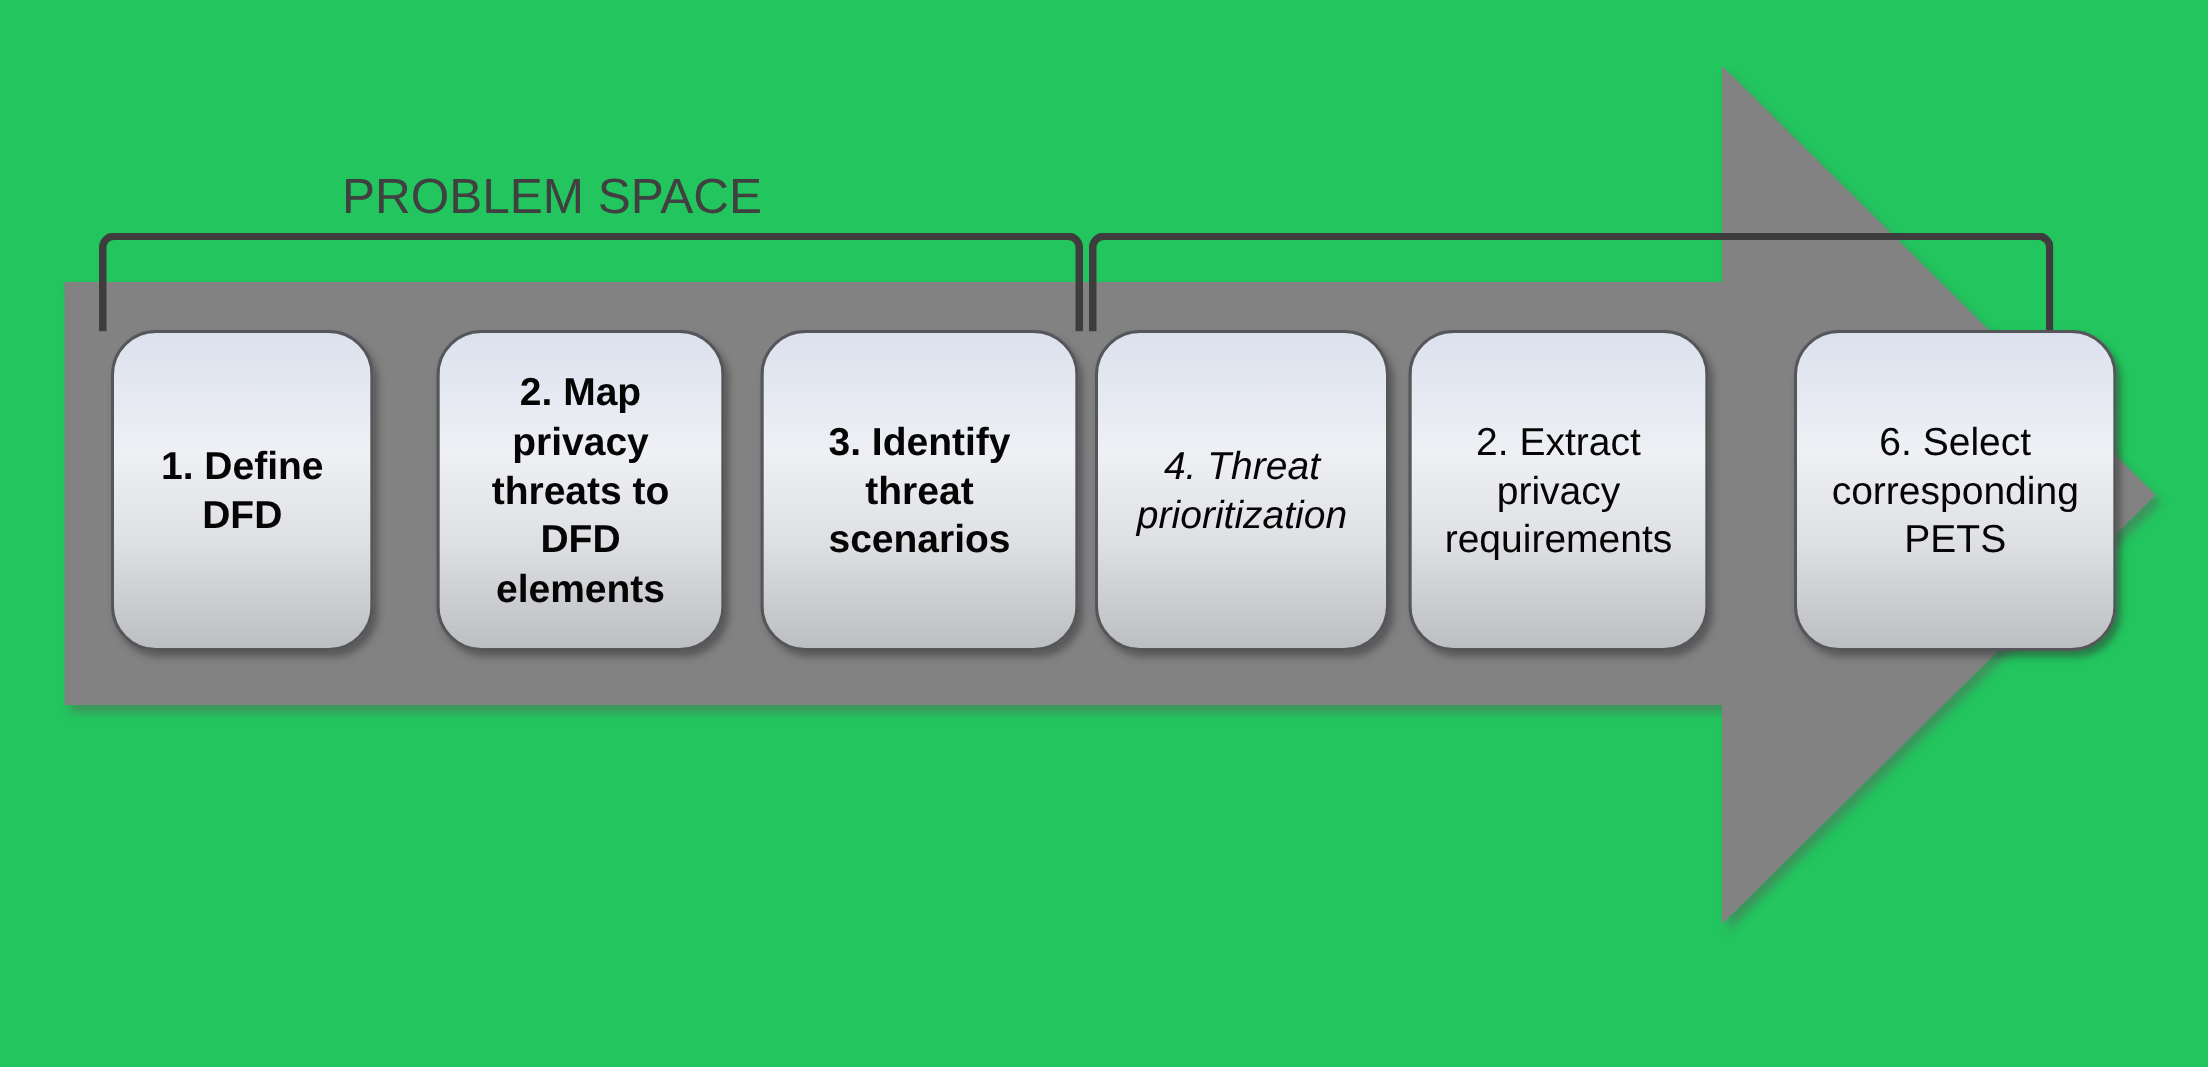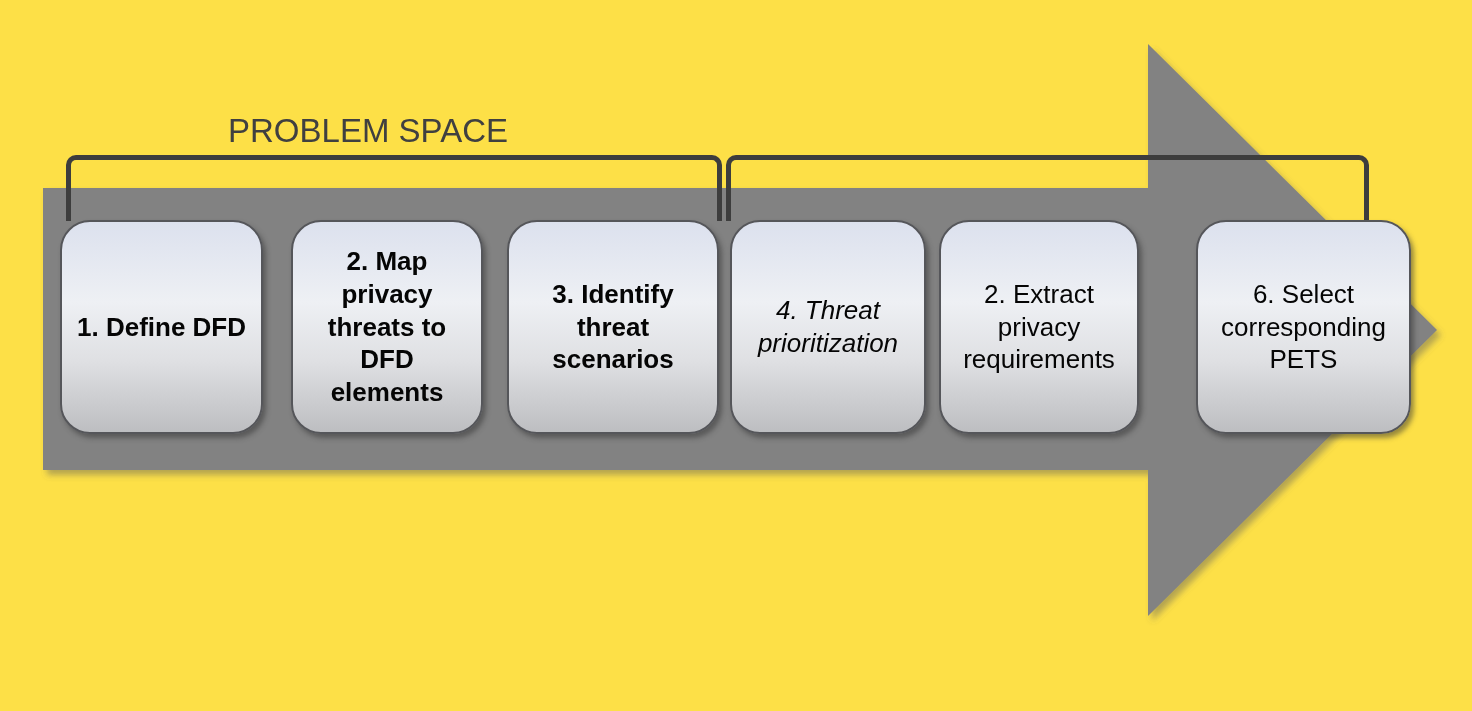--- a/index.html
+++ b/index.html
@@ -5,21 +5,21 @@
   html, body {
     margin: 0;
     padding: 0;
     background: #ffffff;
     font-family: "Liberation Sans", sans-serif;
   }
   #canvas {
     position: relative;
     width: 1472px;
     height: 711px;
-    background: #fde047;
+    background: #22c55e;
     overflow: hidden;
   }
 
   
   #arrow-svg {
     position: absolute;
     left: 0; top: 0;
     width: 1472px; height: 711px;
   }
   #arrow-svg polygon {
@@ -77,21 +77,21 @@
     justify-content: center;
     text-align: center;
   }
   .step-box .step-label {
     white-space: pre-line;
     font-size: 26px;
     line-height: 1.26;
     color: var(--step_text, #050505);
     padding: 0 4px;
   }
-  #step-1 { left: 60px;   width: 203px; }
+  #step-1 { left: 74px;   width: 175px; }
   #step-2 { left: 291px;  width: 192px; }
   #step-3 { left: 507px;  width: 212px; }
   #step-4 { left: 730px;  width: 196px; font-style: italic; }
   #step-5 { left: 939px;  width: 200px; }
   #step-6 { left: 1196px; width: 215px; }
 </style>
 </head>
 <body>
 
 <div id="canvas">

